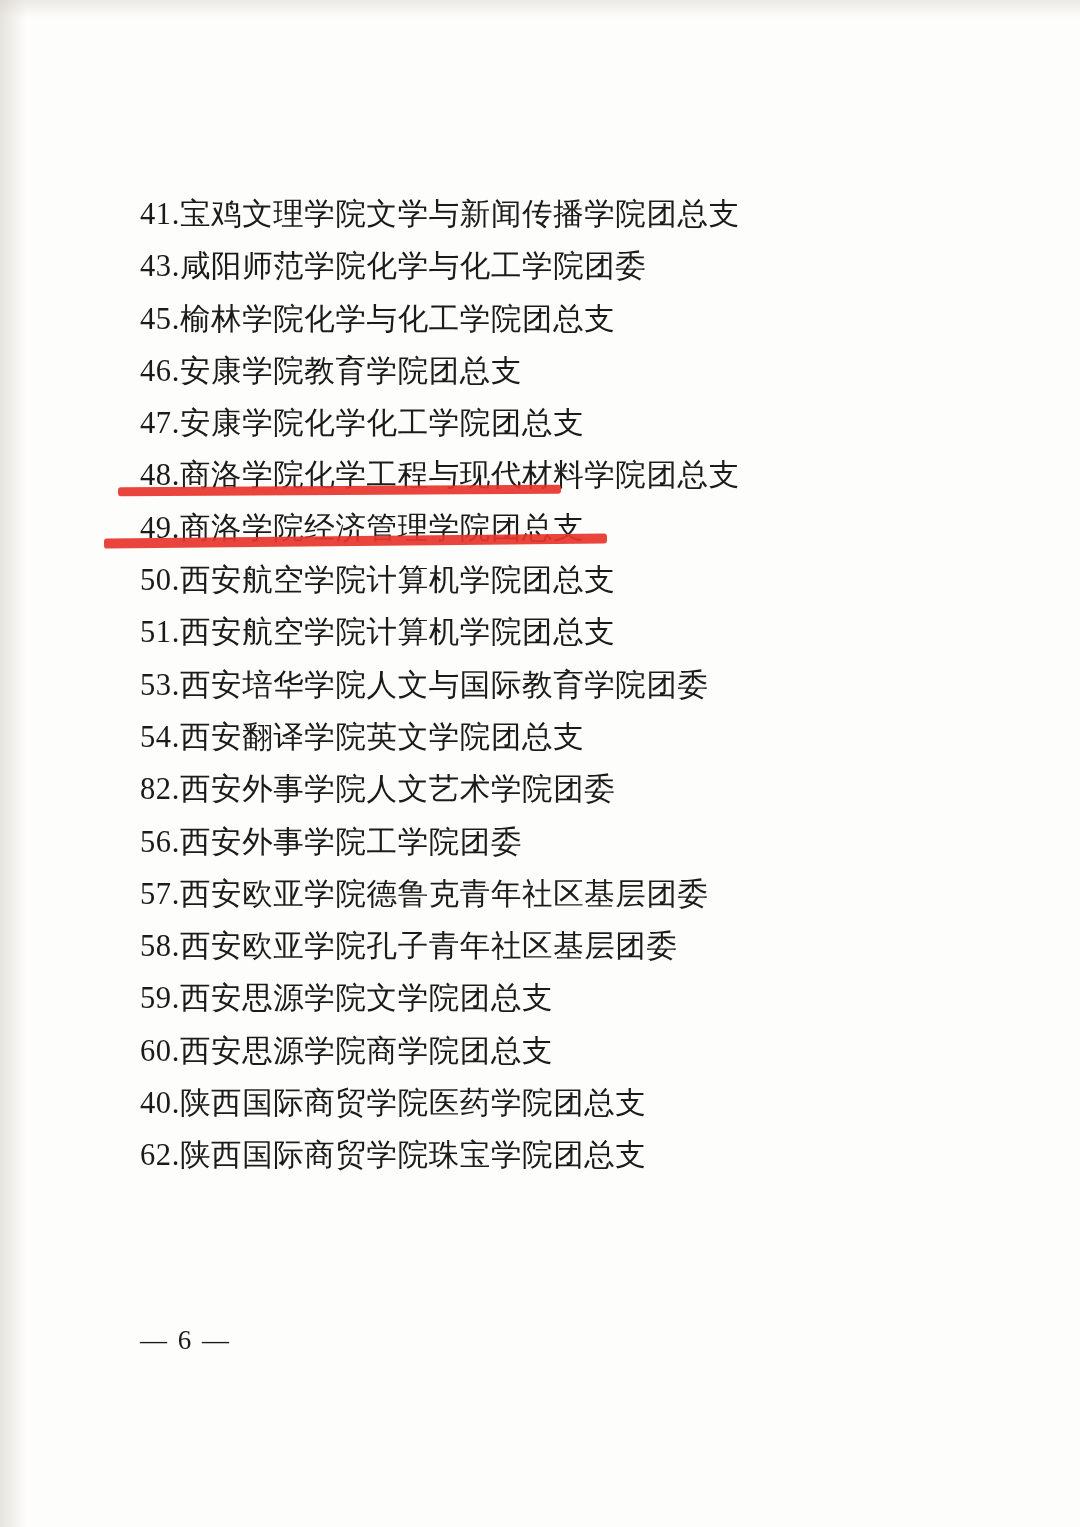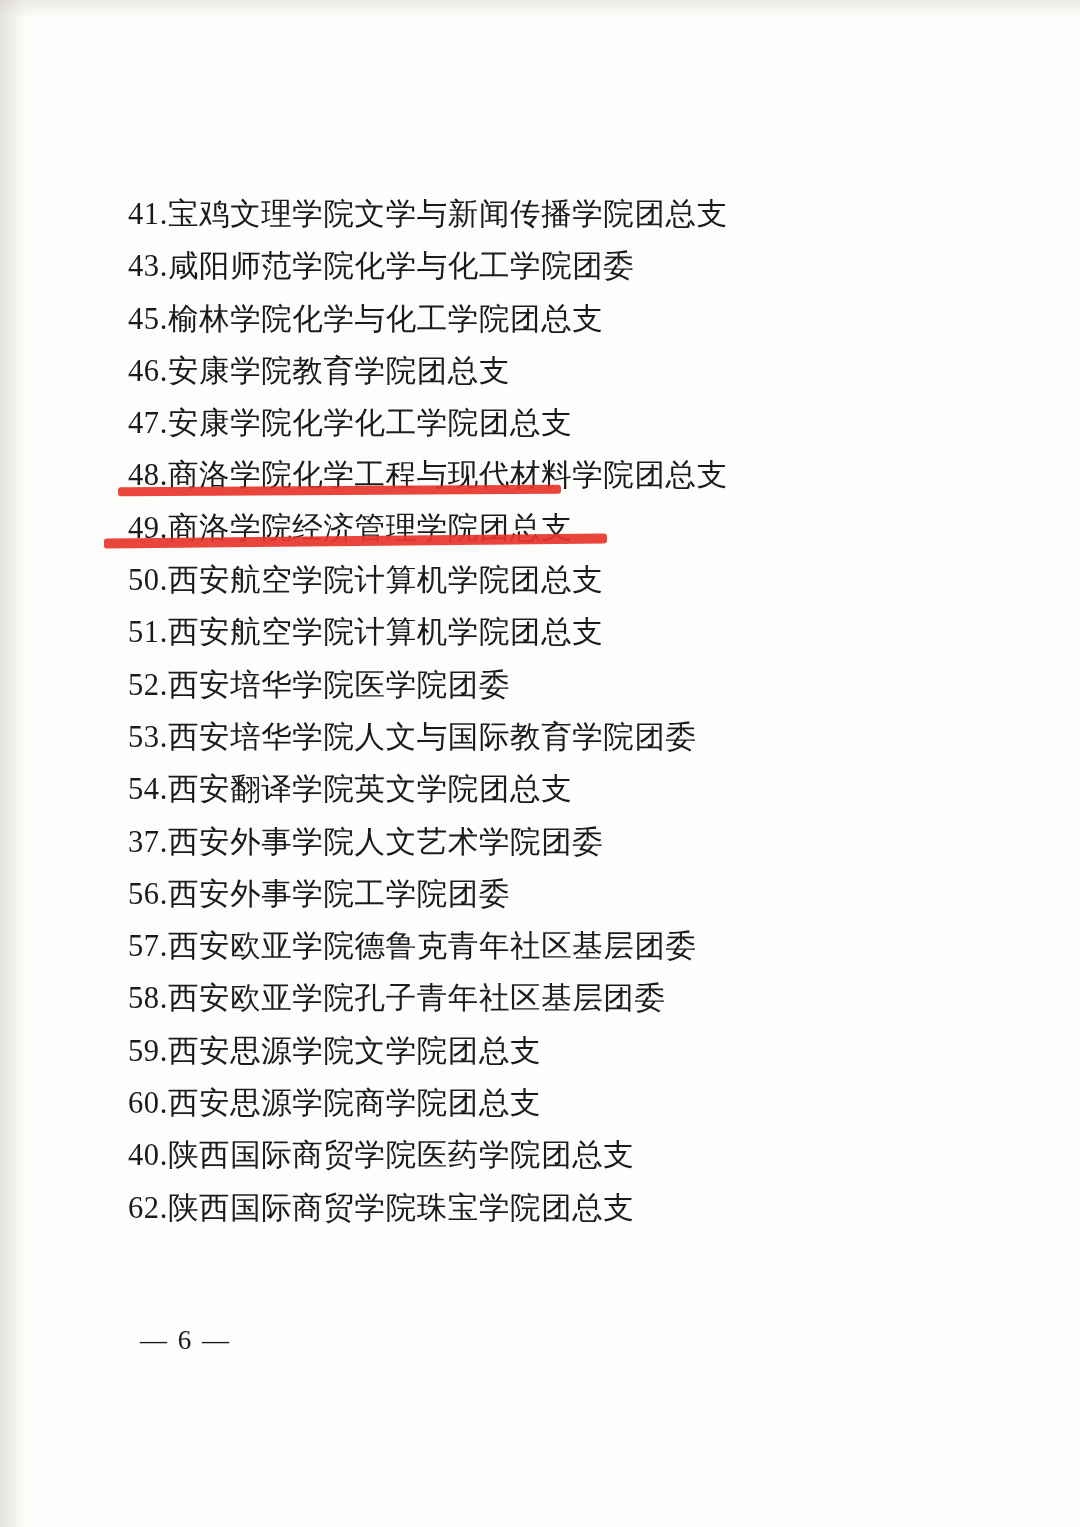--- a/index.html
+++ b/index.html
@@ -18,21 +18,21 @@
   .page {
     position: absolute;
     left: 0;
     top: 0;
     width: 1080px;
     height: 1527px;
     background: #fdfdfb;
   }
   .content {
     position: absolute;
-    left: 128px;
+    left: 140px;
     top: 188px;
     width: 820px;
   }
   .doc-line {
     font-size: 30.5px;
     line-height: 51.3px;
     letter-spacing: 0.6px;
     white-space: nowrap;
     color: #1b1b1b;
     position: relative;
@@ -123,30 +123,27 @@
     <div class="doc-line">
       <span class="num">49.</span><span class="txt">商洛学院经济管理学院团总支</span>
     </div>
     <div class="doc-line">
       <span class="num">50.</span><span class="txt">西安航空学院计算机学院团总支</span>
     </div>
     <div class="doc-line">
       <span class="num">51.</span><span class="txt">西安航空学院计算机学院团总支</span>
     </div>
     <div class="doc-line">
-      <span class="num">52.</span><span class="txt">西安培华学院医学院团委</span>
-    </div>
-    <div class="doc-line">
       <span class="num">53.</span><span class="txt">西安培华学院人文与国际教育学院团委</span>
     </div>
     <div class="doc-line">
       <span class="num">54.</span><span class="txt">西安翻译学院英文学院团总支</span>
     </div>
     <div class="doc-line">
-      <span class="num">37.</span><span class="txt">西安外事学院人文艺术学院团委</span>
+      <span class="num">82.</span><span class="txt">西安外事学院人文艺术学院团委</span>
     </div>
     <div class="doc-line">
       <span class="num">56.</span><span class="txt">西安外事学院工学院团委</span>
     </div>
     <div class="doc-line">
       <span class="num">57.</span><span class="txt">西安欧亚学院德鲁克青年社区基层团委</span>
     </div>
     <div class="doc-line">
       <span class="num">58.</span><span class="txt">西安欧亚学院孔子青年社区基层团委</span>
     </div>

